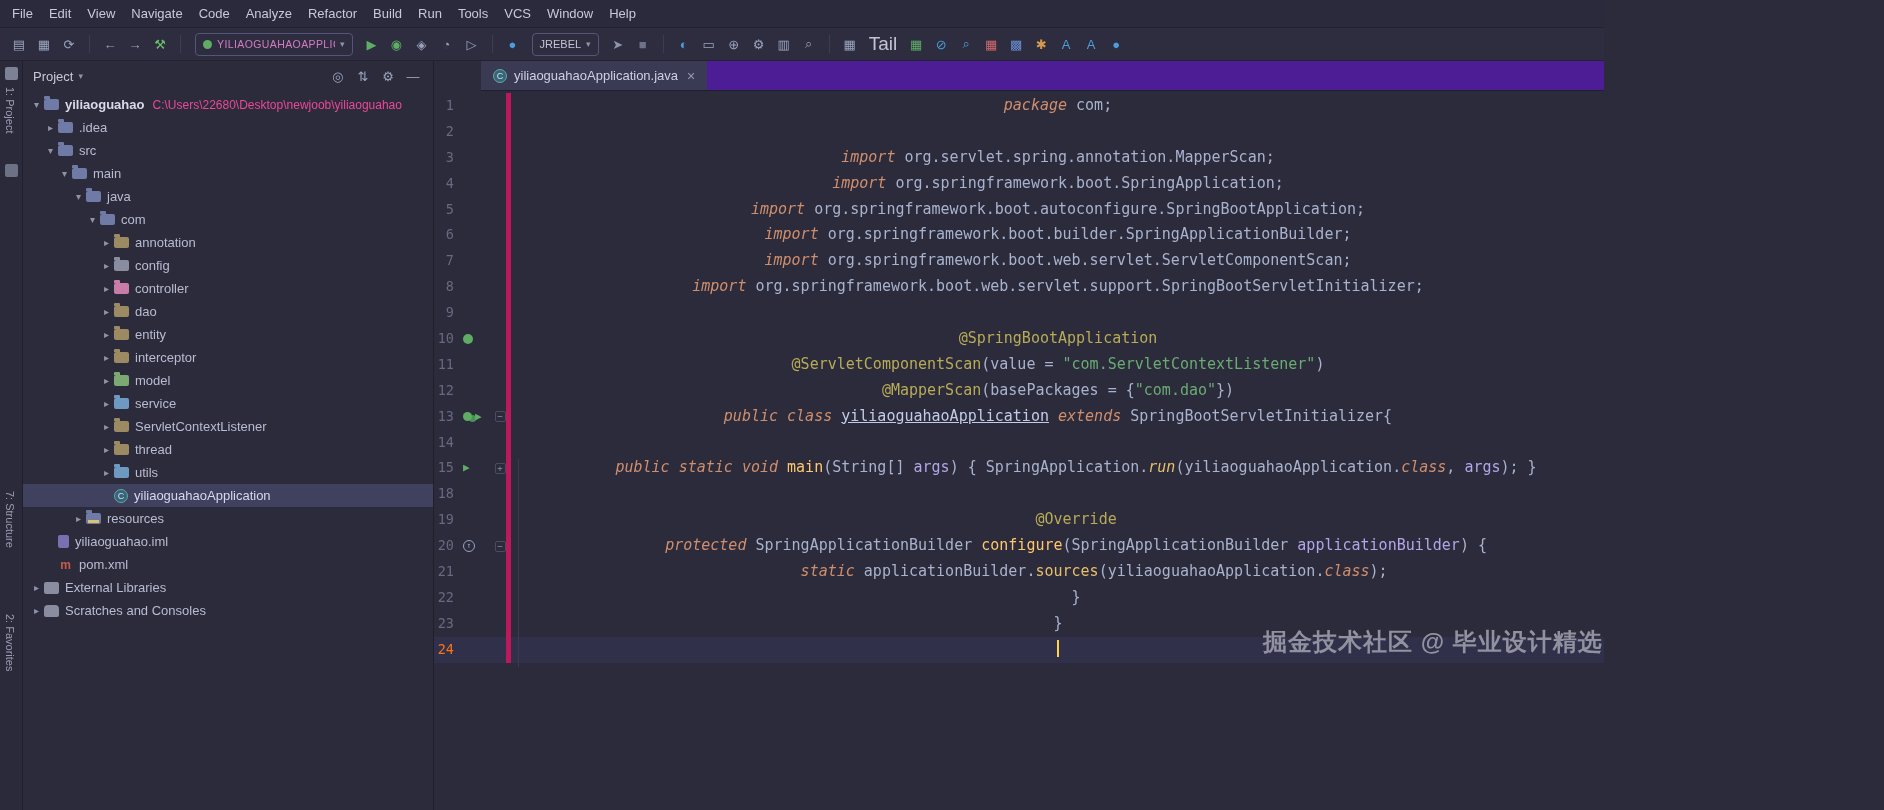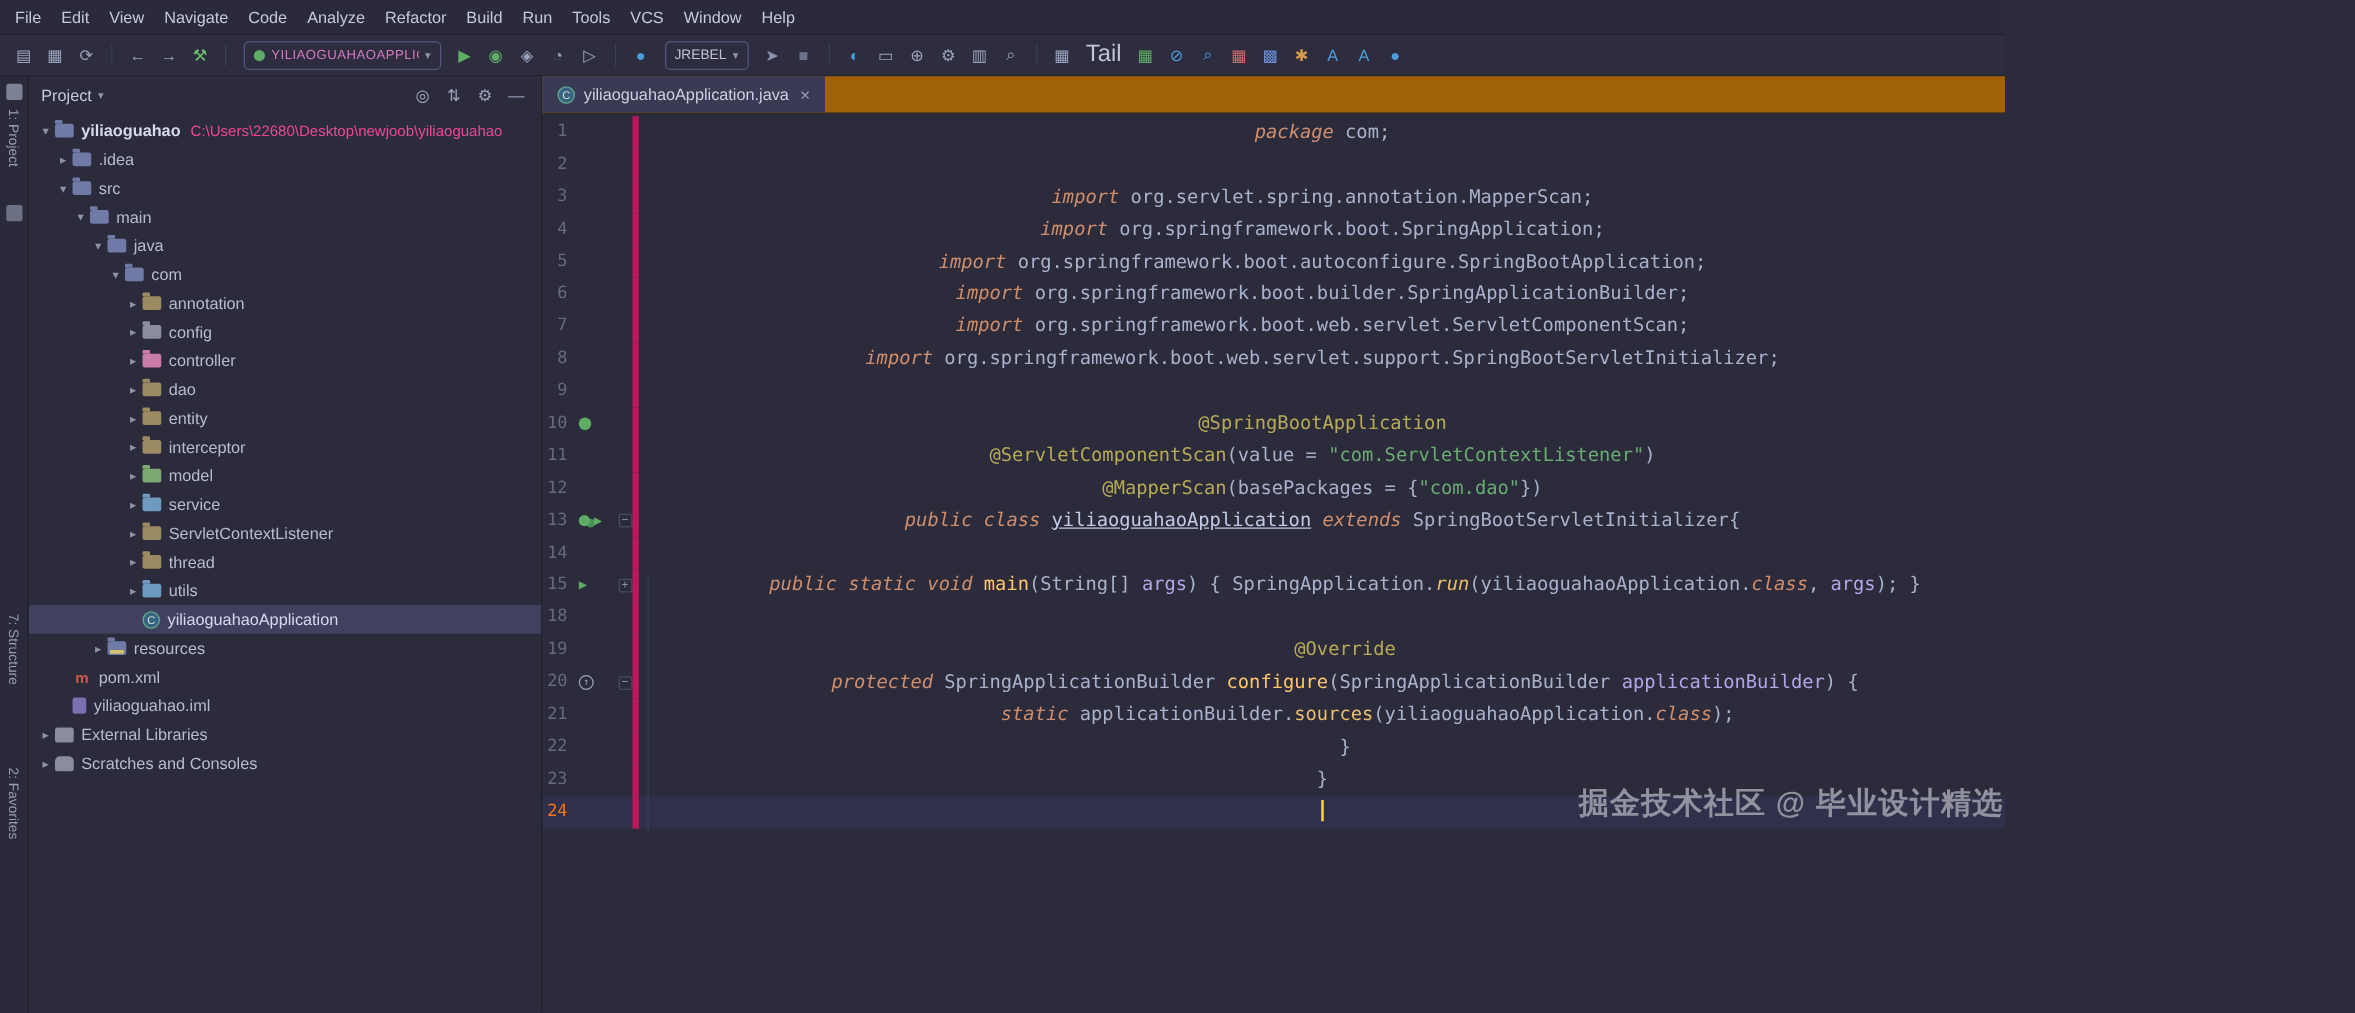--- a/index.html
+++ b/index.html
@@ -72,22 +72,22 @@
   .maven-icon::before { content:'m'; position:static; background:none; width:auto; height:auto; }
   .iml-icon { background:#7a6fb0; height:13px; width:11px; }
   .iml-icon::before { display:none; }
   .lib-icon { background:#8a8da0; height:12px; }
   .lib-icon::before { display:none; }
   .scratch-icon { background:#8a8da0; height:12px; border-radius:4px 4px 2px 2px; }
   .scratch-icon::before { display:none; }
 
   
   .editor { flex:1; display:flex; flex-direction:column; background:#2b2b3b; position:relative; }
-  .tabbar { height:30px; background:#a16207; border-bottom:1px solid #1f1f2d;
-            display:flex; align-items:stretch; flex:none; }
+  .tabbar { height:30px; background:#4c1d95; border-bottom:1px solid #1f1f2d;
+            display:flex; align-items:stretch; flex:none;margin-left:47px; }
   .tab { display:flex; align-items:center; gap:7px; background:#3a3a54; padding:0 12px;
          font-size:13px; color:#ced0e2; }
   .tab .class-icon { margin-right:0; }
   .tab-close { color:#9a9ab0; font-size:14px; margin-left:2px; }
 
   .code-area { flex:1; position:relative; font-family:"DejaVu Sans Mono", monospace;
                font-size:15px; padding-top:2px; }
   .cl { display:flex; height:25.9px; line-height:25.9px; }
   .cl.current { background:#30304a; }
   .ln { width:26px; flex:none; text-align:right; padding-right:6px; color:#686880;
@@ -310,27 +310,27 @@
             <span class="ic class-icon"></span>
             <span class="lbl">yiliaoguahaoApplication</span>
           </div>
           <div class="tree-row" style="padding-left: 48px;">
             <span class="arrow">▸</span>
             <span class="ic res-icon"></span>
             <span class="lbl">resources</span>
           </div>
           <div class="tree-row" style="padding-left: 20px;">
             <span class="arrow"></span>
+            <span class="ic iml-icon"></span>
+            <span class="lbl">yiliaoguahao.iml</span>
+          </div>
+          <div class="tree-row" style="padding-left: 20px;">
+            <span class="arrow"></span>
             <span class="ic maven-icon"></span>
             <span class="lbl">pom.xml</span>
-          </div>
-          <div class="tree-row" style="padding-left: 20px;">
-            <span class="arrow"></span>
-            <span class="ic iml-icon"></span>
-            <span class="lbl">yiliaoguahao.iml</span>
           </div>
           <div class="tree-row" style="padding-left: 6px;">
             <span class="arrow">▸</span>
             <span class="ic lib-icon"></span>
             <span class="lbl">External Libraries</span>
           </div>
           <div class="tree-row" style="padding-left: 6px;">
             <span class="arrow">▸</span>
             <span class="ic scratch-icon"></span>
             <span class="lbl">Scratches and Consoles</span>

